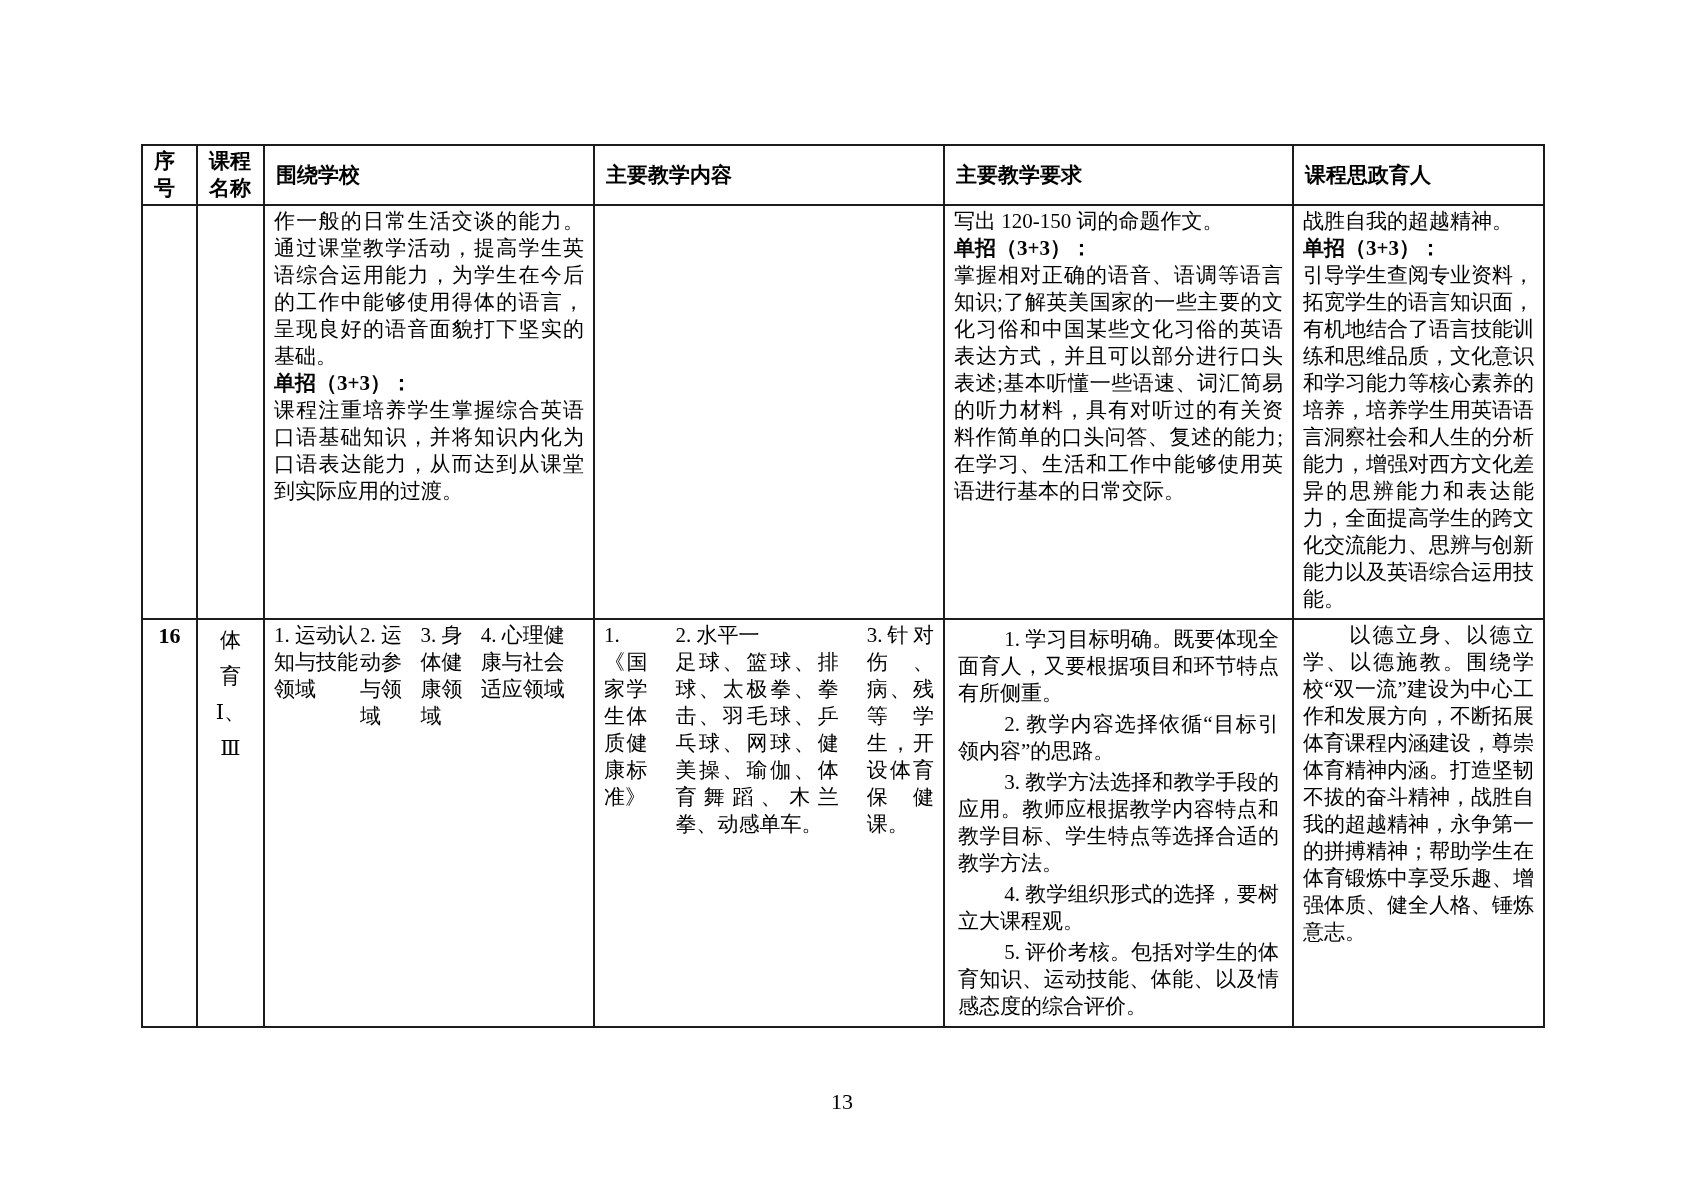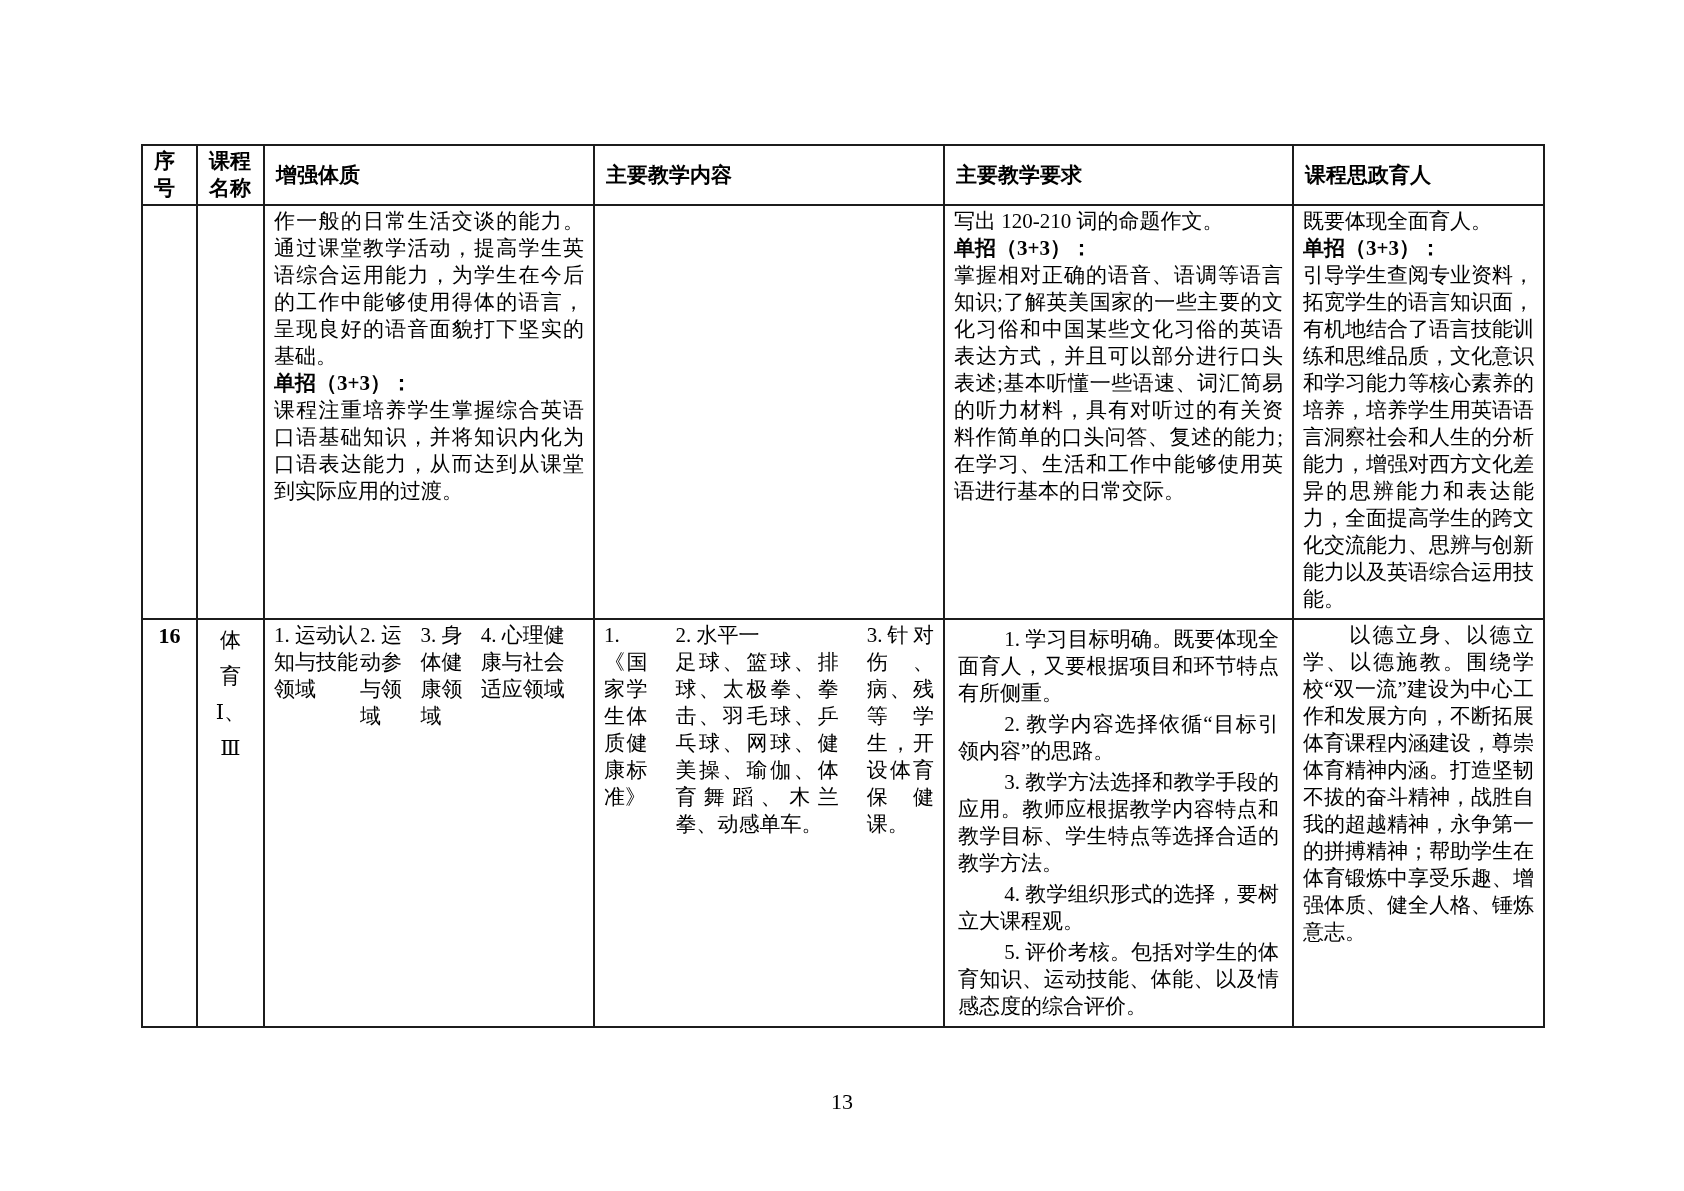--- a/index.html
+++ b/index.html
@@ -55,42 +55,42 @@
     <col style="width:350px">
     <col style="width:349px">
     <col style="width:251px">
   </colgroup>
   <tbody>
       <tr>
     <th class="th-center">序
 号</th>
     <th class="th-center">课程
 名称</th>
-    <th>增强体质</th>
+    <th>围绕学校</th>
     <th>主要教学内容</th>
     <th>主要教学要求</th>
     <th>课程思政育人</th>
   </tr>
 
   <tr class="row-english">
     <td></td>
     <td></td>
     <td>
       <div class="just">作一般的日常生活交谈的能力。通过课堂教学活动，提高学生英语综合运用能力，为学生在今后的工作中能够使用得体的语言，呈现良好的语音面貌打下坚实的基础。</div>
       <div class="bold">单招（3+3）：</div>
       <div class="just">课程注重培养学生掌握综合英语口语基础知识，并将知识内化为口语表达能力，从而达到从课堂到实际应用的过渡。</div>
     </td>
     <td></td>
     <td>
-      <div class="just">写出 120-210 词的命题作文。</div>
+      <div class="just">写出 120-150 词的命题作文。</div>
       <div class="bold">单招（3+3）：</div>
       <div class="just">掌握相对正确的语音、语调等语言知识;了解英美国家的一些主要的文化习俗和中国某些文化习俗的英语表达方式，并且可以部分进行口头表述;基本听懂一些语速、词汇简易的听力材料，具有对听过的有关资料作简单的口头问答、复述的能力;在学习、生活和工作中能够使用英语进行基本的日常交际。</div>
     </td>
     <td>
-      <div class="just">既要体现全面育人。</div>
+      <div class="just">战胜自我的超越精神。</div>
       <div class="bold">单招（3+3）：</div>
       <div class="just">引导学生查阅专业资料，拓宽学生的语言知识面，有机地结合了语言技能训练和思维品质，文化意识和学习能力等核心素养的培养，培养学生用英语语言洞察社会和人生的分析能力，增强对西方文化差异的思辨能力和表达能力，全面提高学生的跨文化交流能力、思辨与创新能力以及英语综合运用技能。</div>
     </td>
   </tr>
 
   <tr class="row-pe">
     <td class="td-middle td-center">
       <span class="pe-no">16</span>
     </td>
     <td class="td-middle">

